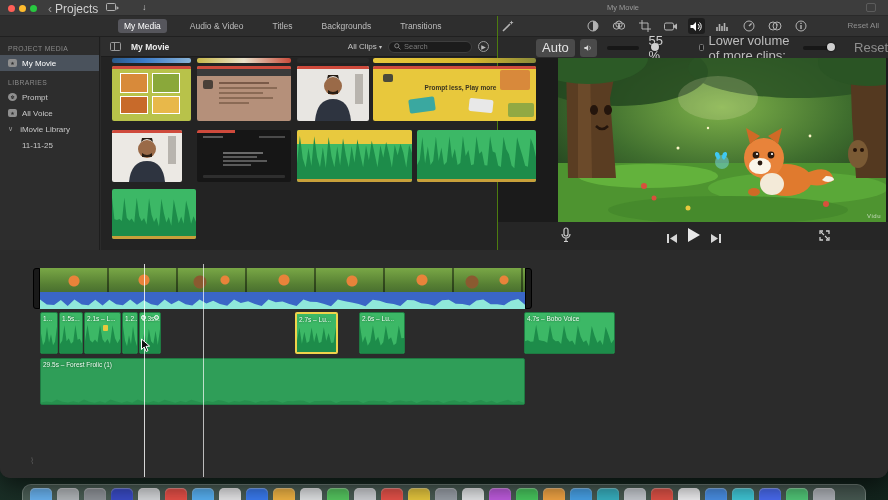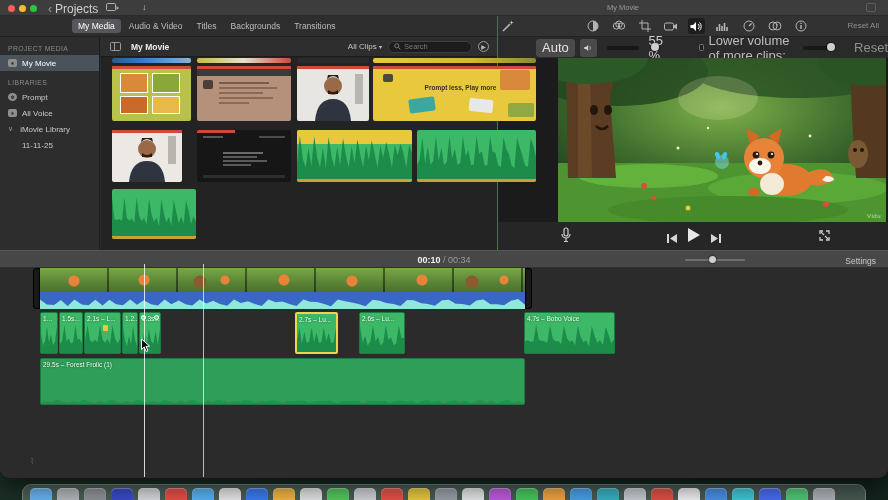--- a/index.html
+++ b/index.html
@@ -26,21 +26,21 @@
   .projects .chev{color:#9f9f9f;margin-right:3px}
   .tb-ico{position:absolute;top:2px;color:#b0b0b0;font-size:9px;line-height:11px}
   .win-title{position:absolute;left:578px;top:3px;width:90px;text-align:center;
     font-size:7.5px;color:#9a9a9a}
   .tb-right{position:absolute;right:12px;top:3px;width:10px;height:9px;
     border:1px solid #6a6a6a;border-radius:2px;opacity:.7}
 
   
   .topbar{position:absolute;left:0;top:16px;width:497px;height:21px;background:#2e2e2e;
     border-bottom:1px solid #202020;display:flex;align-items:center}
-  .tabs{display:flex;gap:2px;margin-left:72px;align-items:center}
+  .tabs{display:flex;gap:17px;margin-left:118px;align-items:center}
   .tab{font-size:8.5px;color:#bdbdbd;padding:2px 6px;border-radius:3px;white-space:nowrap}
   .tab.sel{background:#56565c;color:#fff}
 
   
   .rpanel{position:absolute;left:497px;top:16px;width:391px;height:234px;background:#2a2a2a;
     border-left:1px solid #4d7c0f}
   .adj-row{position:absolute;left:0;top:0;width:100%;height:21px;background:#323232;
     border-bottom:1px solid #222}
   .wand{position:absolute;left:3px;top:3px}
   .adj-icons{position:absolute;left:86px;top:2px;display:flex;gap:9px;align-items:center}
@@ -511,29 +511,20 @@
       <div class="thumb audio-thumb" style="left:11px;top:152px;width:84px;height:50px">
         <div class="wave" style="left:0;right:0;top:6px;bottom:3px">
             <svg viewBox="0 0 100 100" preserveAspectRatio="none">
               <path d="M0,100 L0.0,6.0 L2.9,59.1 L5.9,61.1 L8.8,58.6 L11.8,63.5 L14.7,6.2 L17.6,55.2 L20.6,62.6 L23.5,57.2 L26.5,67.7 L29.4,6.9 L32.4,51.4 L35.3,64.1 L38.2,55.9 L41.2,72.1 L44.1,7.9 L47.1,47.9 L50.0,65.6 L52.9,54.6 L55.9,76.6 L58.8,9.4 L61.8,44.6 L64.7,67.1 L67.6,53.5 L70.6,74.9 L73.5,11.2 L76.5,41.5 L79.4,68.6 L82.4,52.5 L85.3,70.4 L88.2,13.5 L91.2,38.7 L94.1,70.1 L97.1,51.6 L100.0,65.8 L100,100 Z" fill="#1d8c4a"></path>
             </svg>
           </div>
         <span class="bot"></span>
       </div>
     </div>
 
-    <div class="tl-header">
-      <div class="timecode">
-        <b>00:10</b> <span>/</span> <span>00:34</span>
-      </div>
-      <span class="zoom-slider">
-          <span class="knob" style="left:24px"></span>
-        </span>
-      <span class="settings">Settings</span>
-    </div>
 
     <div class="timeline">
       <span class="handle" style="left:33px;border-radius:3px 0 0 3px"></span>
       <span class="handle" style="left:525px;border-radius:0 3px 3px 0"></span>
       <div class="filmstrip"></div>
       <div class="audio-blue">
         <div class="wave" style="left:0;right:0;top:5px;bottom:0">
             <svg viewBox="0 0 100 100" preserveAspectRatio="none">
               <path d="M0,100 L0.0,20.1 L1.4,63.1 L2.9,67.0 L4.3,24.3 L5.7,75.6 L7.1,21.8 L8.6,61.9 L10.0,67.9 L11.4,22.8 L12.9,70.2 L14.3,23.9 L15.7,60.9 L17.1,68.9 L18.6,21.7 L20.0,64.8 L21.4,26.2 L22.9,60.1 L24.3,70.0 L25.7,20.9 L27.1,59.5 L28.6,28.9 L30.0,59.4 L31.4,71.3 L32.9,20.4 L34.3,54.4 L35.7,31.8 L37.1,58.8 L38.6,72.7 L40.0,20.2 L41.4,49.3 L42.9,34.9 L44.3,58.4 L45.7,74.2 L47.1,20.4 L48.6,44.4 L50.0,38.2 L51.4,58.2 L52.9,75.8 L54.3,20.9 L55.7,39.7 L57.1,41.7 L58.6,58.1 L60.0,77.5 L61.4,21.7 L62.9,35.3 L64.3,45.4 L65.7,58.2 L67.1,76.7 L68.6,22.9 L70.0,31.1 L71.4,49.2 L72.9,58.4 L74.3,74.9 L75.7,24.4 L77.1,27.1 L78.6,53.1 L80.0,58.7 L81.4,72.9 L82.9,26.2 L84.3,23.4 L85.7,57.1 L87.1,59.2 L88.6,70.9 L90.0,28.4 L91.4,20.1 L92.9,61.2 L94.3,59.8 L95.7,68.9 L97.1,30.9 L98.6,17.1 L100.0,65.4 L100,100 Z" fill="#8fe8da"></path>
             </svg>

